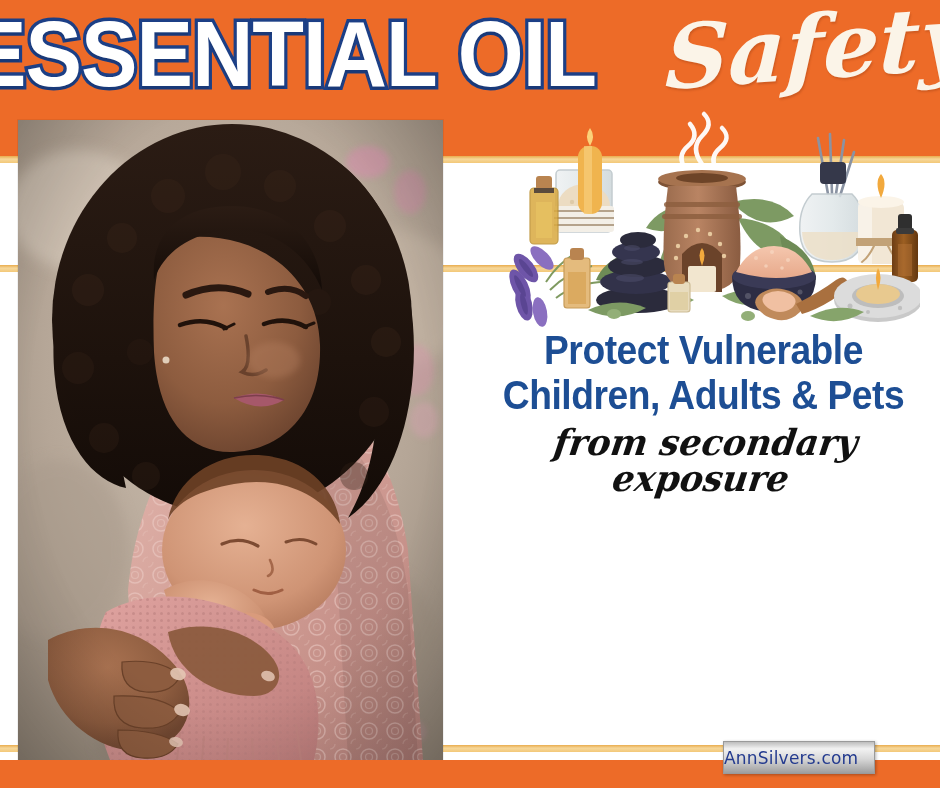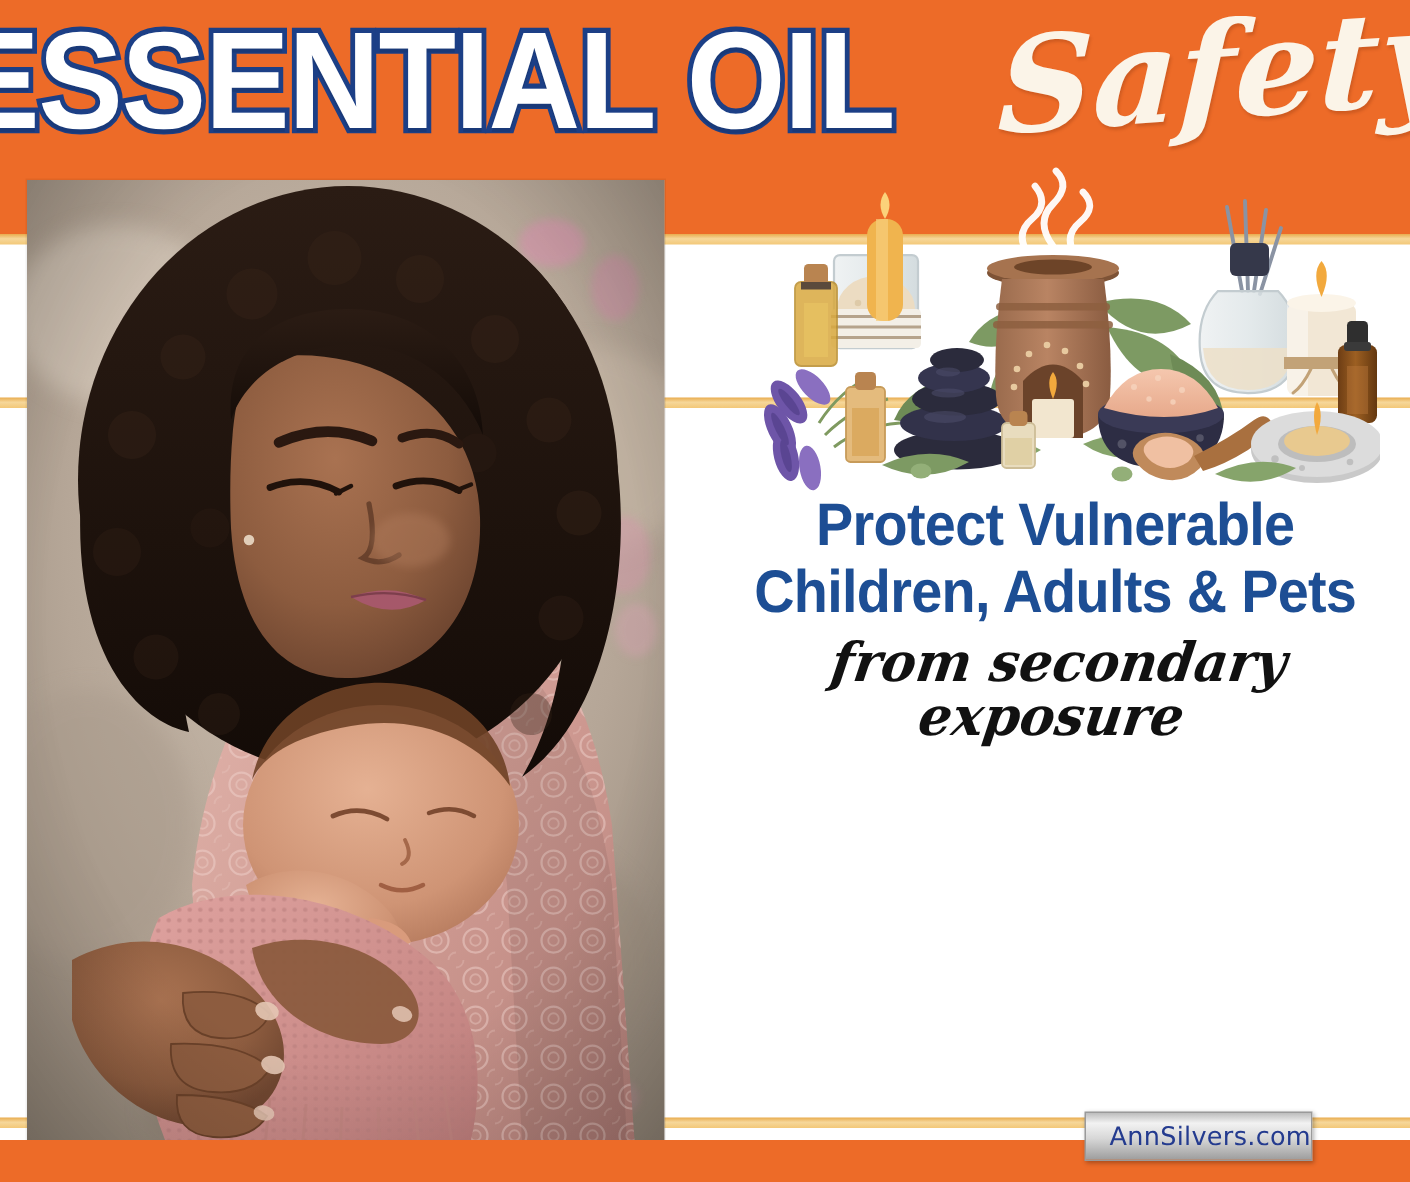--- a/index.html
+++ b/index.html
@@ -82,21 +82,21 @@
   }
 
   
   .illus{position:absolute;left:480px;top:110px;width:440px;height:225px;}
   .illus svg{display:block;width:440px;height:225px;}
 
   
   .logo{position:absolute;left:723px;top:741px;width:150px;height:31px;
         background:linear-gradient(to bottom,#bdbdbd 0%,#f2f2f2 22%,#d7d7d7 55%,#9e9e9e 100%);
         border:1px solid #9a9a9a;
-        display:flex;align-items:center;justify-content:flex-end;
+        display:flex;align-items:center;justify-content:flex-start;
         box-shadow:1px 1px 3px rgba(0,0,0,.3);}
   .logo span{font-family:"DejaVu Sans",sans-serif;font-size:17px;font-weight:normal;
              color:#243B8F;letter-spacing:.2px;}
 </style>
 </head>
 <body>
 
 <div class="poster">
 
   <div class="band-top"></div>

